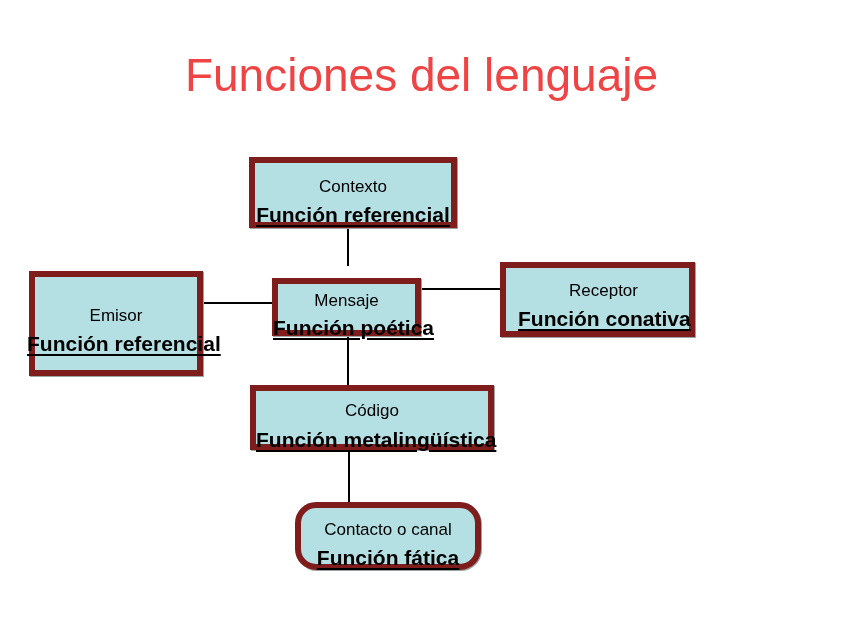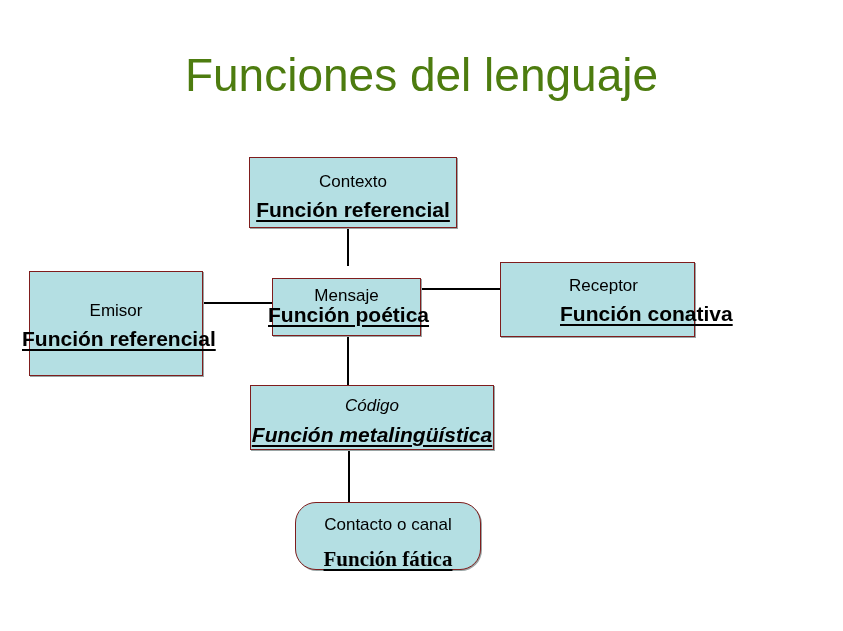--- a/index.html
+++ b/index.html
@@ -19,39 +19,39 @@
     overflow: hidden;
   }
   #slide-title {
     position: absolute;
     left: 0;
     top: 52px;
     width: 843px;
     text-align: center;
     font-size: 46px;
     font-weight: 400;
-    color: #4d7c0f;
+    color: #ef4444;
     letter-spacing: 0px;
     white-space: nowrap;
     line-height: 1.0;
   }
   
   .conn {
     position: absolute;
     background: #000000;
   }
   .conn.v { width: 2px; }
   .conn.h { height: 2px; }
 
   
   .node {
     position: absolute;
     box-sizing: border-box;
     background: #b4dfe3;
-    border: 1px solid #7f1d1d;
+    border: 6px solid #7f1d1d;
     box-shadow: 1px 1px 0 0 #9aa5a5;
     color: #000000;
     text-align: center;
     display: block;
   }
   .node .n-top {
     display: block;
     font-size: 17px;
     font-weight: 400;
     line-height: 1.0;
@@ -87,50 +87,50 @@
     margin-right: -8px;
   }
 
   
   #node-mensaje {
     left: 272px; top: 278px;
     width: 149px; height: 58px;
     padding-top: 8px;
   }
   #node-mensaje .n-bot {
+    margin-top: 8px;
     margin-left: -5px;
     margin-right: -5px;
   }
 
   
   #node-receptor {
     left: 500px; top: 262px;
     width: 195px; height: 75px;
     padding-top: 14px;
     padding-left: 12px;
   }
-  #node-receptor .n-bot { margin-top: 9px; margin-left: 47px; }
+  #node-receptor .n-bot { margin-top: 9px; }
 
   
   #node-codigo {
     left: 250px; top: 385px;
     width: 244px; height: 65px;
     padding-top: 11px;
-    font-style: italic;
   }
   #node-codigo .n-bot { margin-top: 10px; }
 
   
   #node-contacto {
     left: 295px; top: 502px;
     width: 186px; height: 68px;
     padding-top: 13px;
     border-radius: 21px;
   }
-  #node-contacto .n-bot { margin-top: 16px; font-family: Liberation Serif, serif; }
+  #node-contacto .n-bot { margin-top: 9px; }
 </style>
 </head>
 <body>
 
 <div id="slide">
 
   <div id="slide-title">Funciones del lenguaje</div>
 
   <div class="conn v" style="left:347px; top:228px; height:38px;"></div>
 

